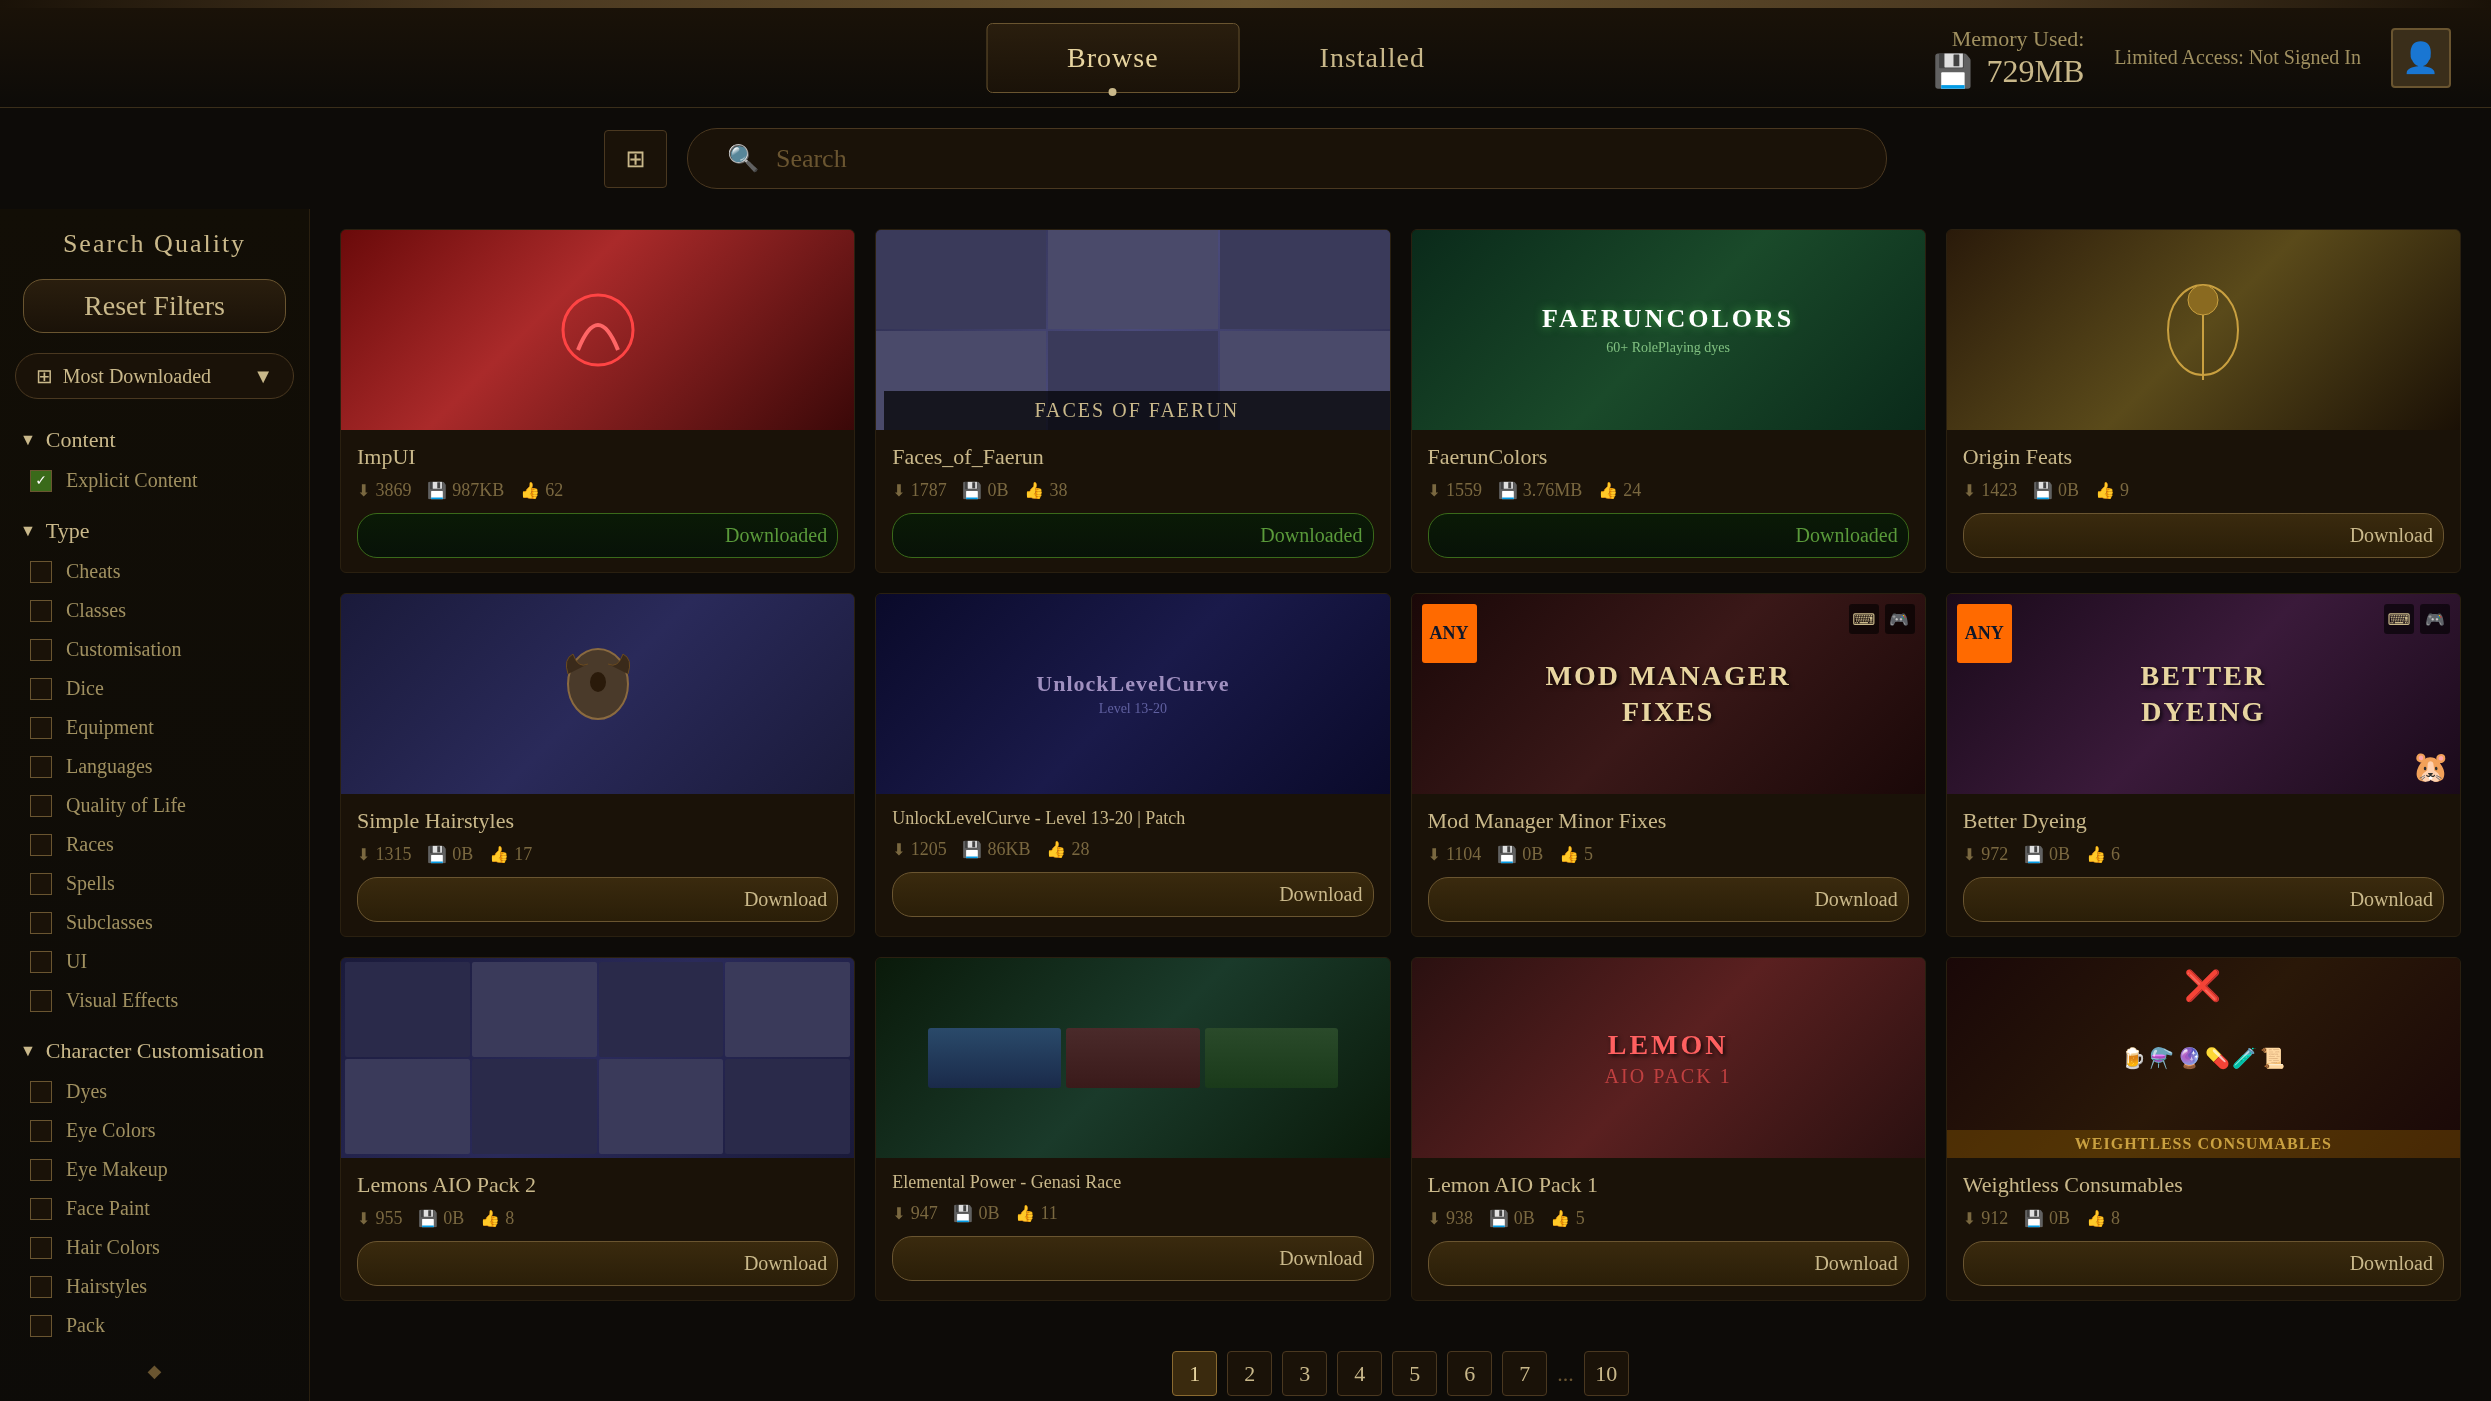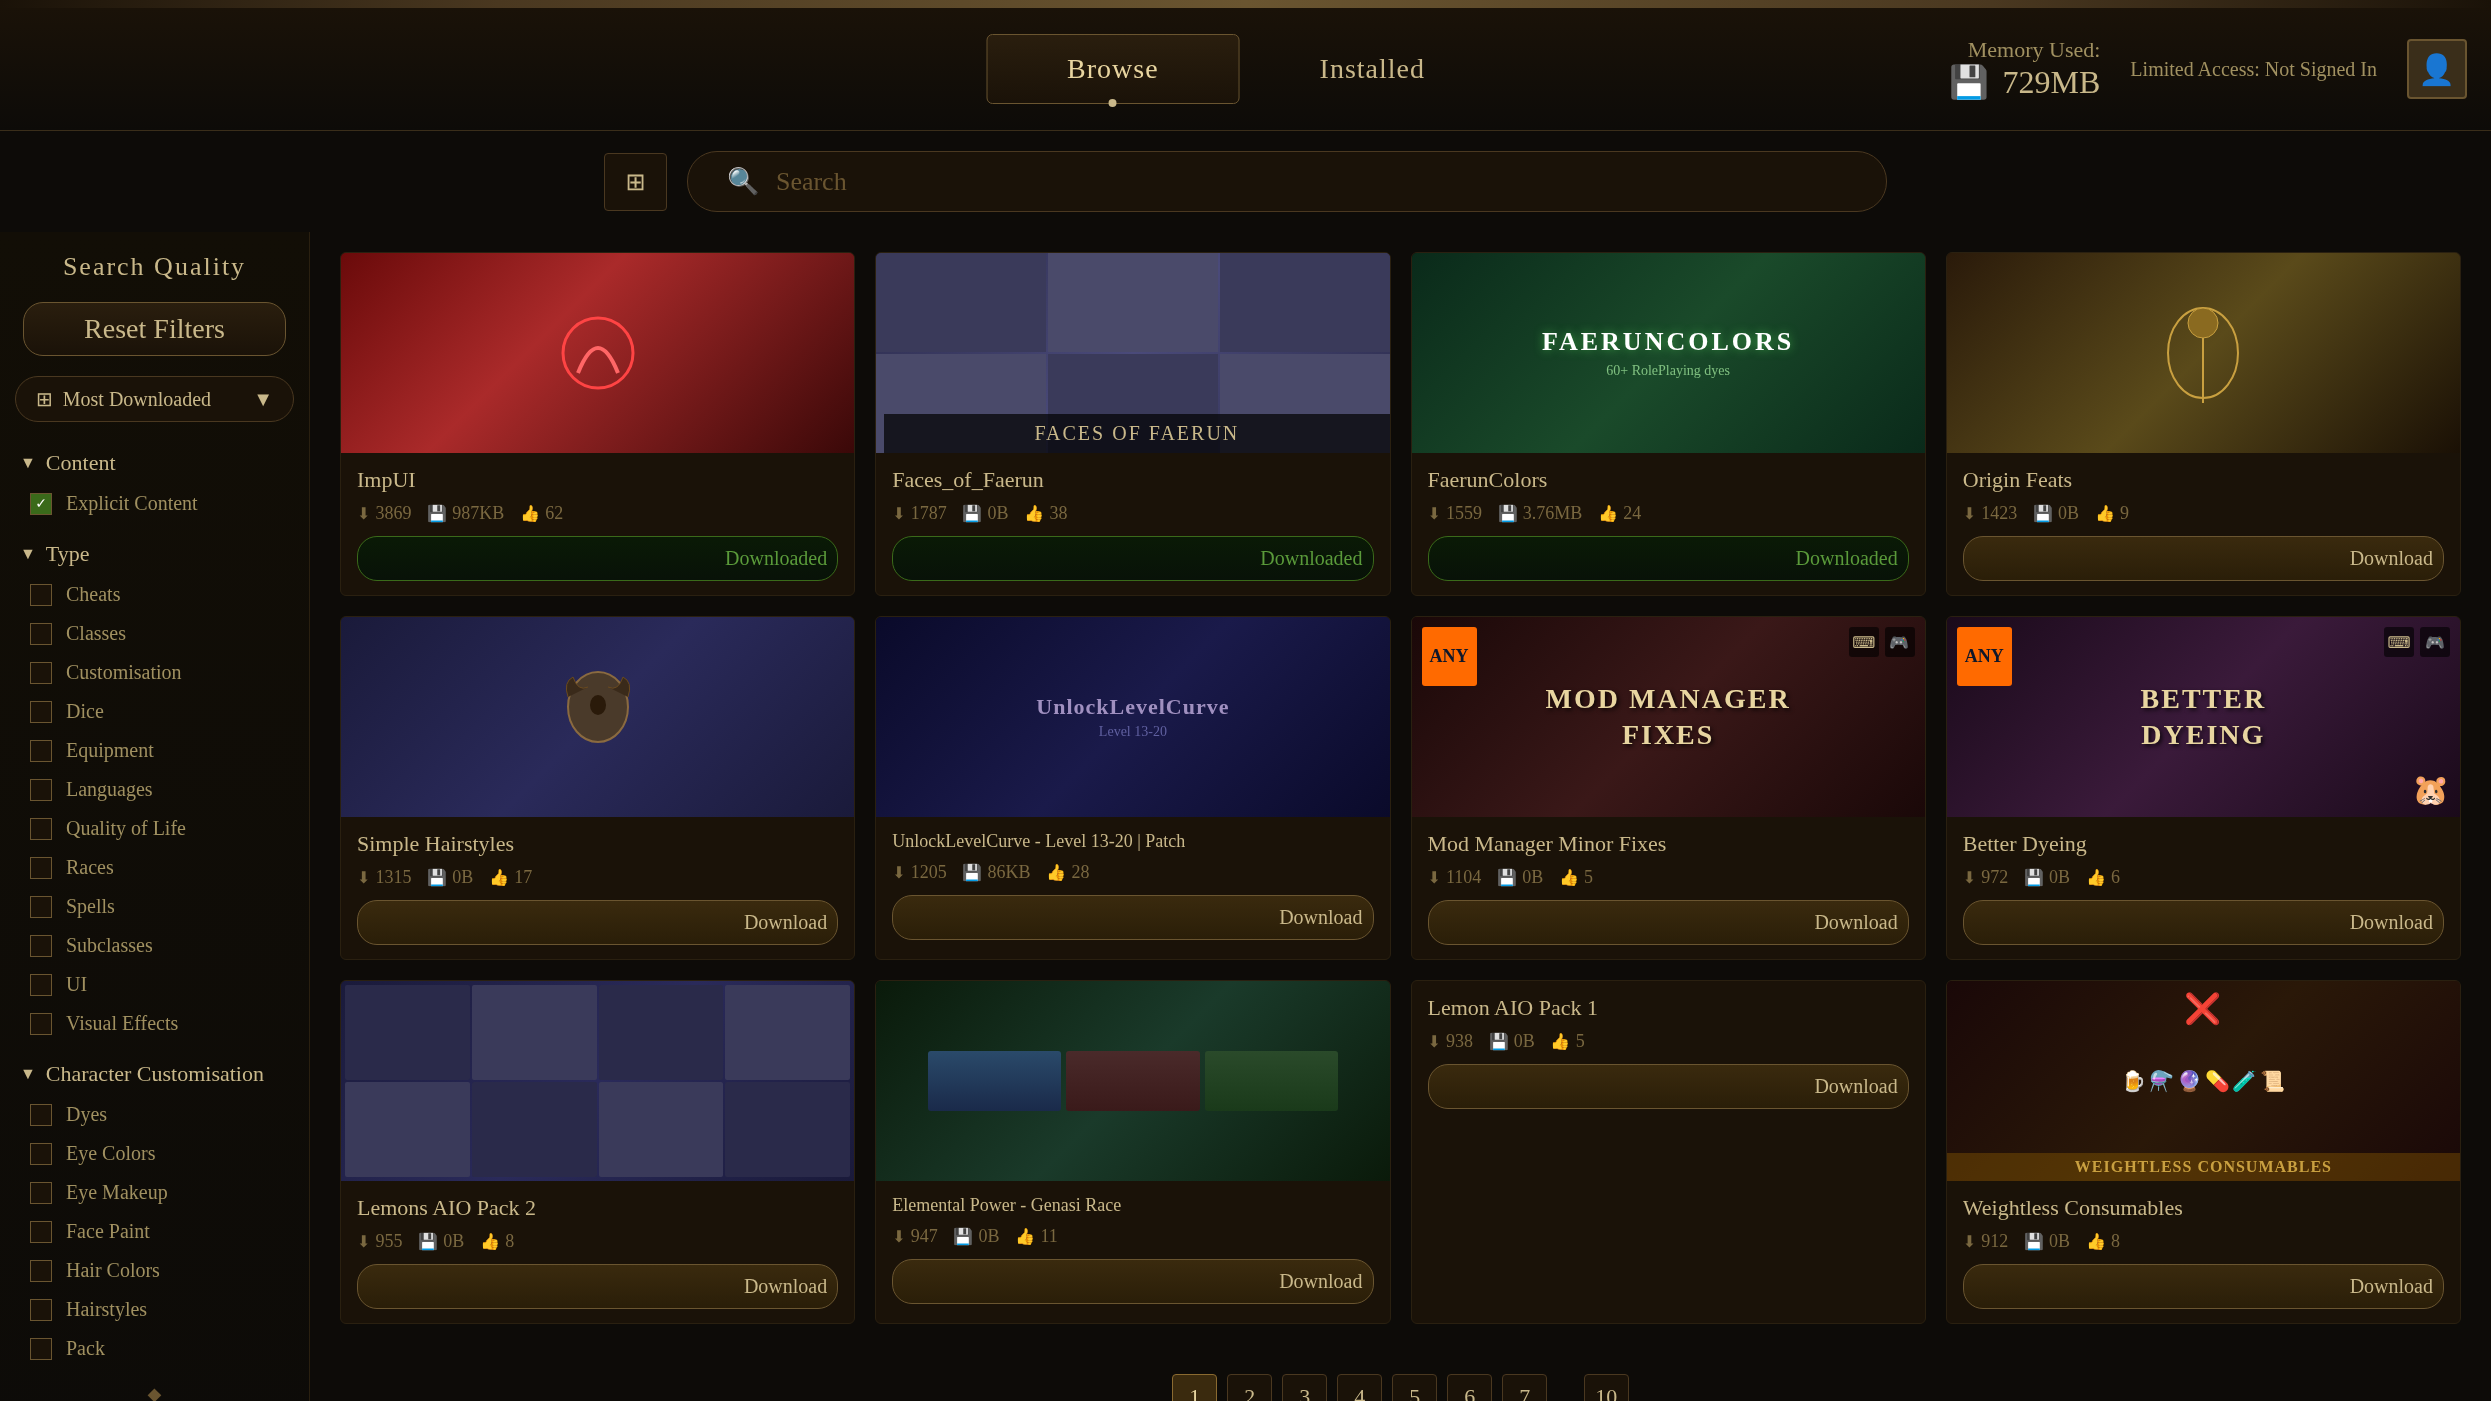--- a/index.html
+++ b/index.html
@@ -14,22 +14,22 @@
       position: relative;
     }
 
     
     .header {
       display: flex;
       align-items: center;
       justify-content: space-between;
       background: linear-gradient(180deg, #1a1208 0%, #0d0b08 100%);
       border-bottom: 1px solid #3a2e1a;
-      padding: 0 24px;
-      height: 123px;
+      padding: 0 40px;
+      height: 100px;
       position: relative;
     }
 
     .header-left { width: 400px; }
     .header-center {
       display: flex;
       align-items: center;
       gap: 0;
       position: absolute;
       left: 50%;
@@ -885,20 +885,26 @@
             <div class="stat-item">
               <span class="stat-icon">👍</span>
               <span>11</span>
             </div>
           </div>
           <button class="download-btn">Download</button>
         </div>
       </div>
 
       <div class="mod-card">
+        <div class="mod-thumbnail thumb-lemon">
+          <div style="position:absolute;inset:0;background:linear-gradient(135deg,#2a1010,#5a2020,#2a1010);display:flex;flex-direction:column;align-items:center;justify-content:center;">
+            <div style="font-size:28px;font-weight:bold;color:#ff6060;letter-spacing:3px;text-shadow:2px 2px 4px rgba(0,0,0,0.8);">LEMON</div>
+            <div style="font-size:20px;color:#c04040;margin-top:4px;letter-spacing:2px;">AIO PACK 1</div>
+          </div>
+        </div>
         <div class="mod-info">
           <div class="mod-name">Lemon AIO Pack 1</div>
           <div class="mod-stats">
             <div class="stat-item">
               <span class="stat-icon">⬇</span>
               <span>938</span>
             </div>
             <div class="stat-item">
               <span class="stat-icon">💾</span>
               <span>0B</span>

